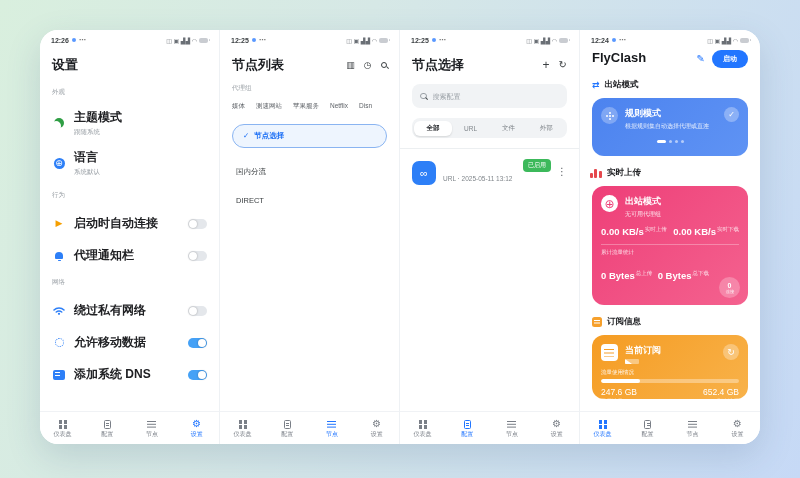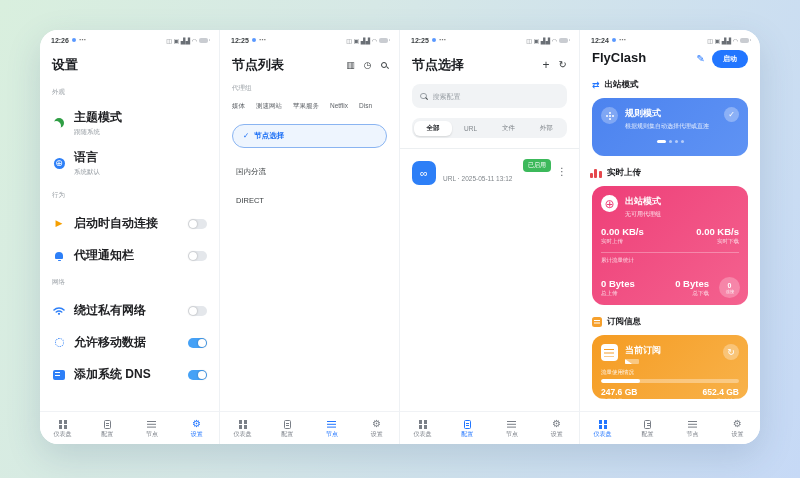--- a/index.html
+++ b/index.html
@@ -95,40 +95,40 @@
   .card-title{font-size:9px;font-weight:bold}
   .card-sub{font-size:6px;opacity:.85;margin-top:2px}
   .ic-4dot{width:17px;height:17px;border-radius:50%;background:rgba(255,255,255,.28);position:relative;flex:none}
   .ic-4dot::after{content:'';position:absolute;left:7.5px;top:7.5px;width:2px;height:2px;border-radius:50%;background:#fff;box-shadow:3px 0 0 #fff,-3px 0 0 #fff,0 3px 0 #fff,0 -3px 0 #fff}
   .ic-check{width:15px;height:15px;border-radius:50%;background:rgba(255,255,255,.3);display:flex;align-items:center;justify-content:center;font-size:8px;margin-left:auto;flex:none}
   .dots{display:flex;gap:3px;justify-content:center;margin-top:9px}
   .dot{width:3px;height:3px;border-radius:2px;background:rgba(255,255,255,.55)}
   .dot.active{width:9px;background:#fff}
   .ic-globe2{width:17px;height:17px;border-radius:50%;background:#fff;color:#ee4078;display:flex;align-items:center;justify-content:center;font-size:12px;flex:none;line-height:1}
   .speedgrid{display:flex;justify-content:space-between;margin-top:7px}
-  .speedcell{display:flex;flex-direction:column;gap:1px}
+  .speedcell{display:flex;gap:1px}
   .speedcell.right{text-align:right}
   .speedval{font-size:9.5px;font-weight:bold}
   .speedlbl{font-size:5.5px;opacity:.8}
   .pink-div{height:1px;background:rgba(255,255,255,.3);margin-top:7px}
   .cumlbl{font-size:5.5px;opacity:.8;margin-top:4px}
   .totgrid{display:flex;justify-content:space-between;margin-top:14px;padding-right:30px}
   .conn{position:absolute;right:8px;bottom:7px;width:21px;height:21px;border-radius:50%;background:rgba(255,255,255,.25);display:flex;flex-direction:column;align-items:center;justify-content:center;line-height:1}
   .conn .n{font-size:7px;font-weight:bold}
   .conn .l{font-size:5px;opacity:.85;transform:scale(.85)}
   .ic-sub{width:17px;height:17px;border-radius:4px;background:#fff;position:relative;flex:none}
   .ic-sub::after{content:'';position:absolute;left:3px;top:4.5px;width:10px;height:1.5px;background:#f6a02c;box-shadow:0 3.5px 0 #f6a02c,0 7px 0 rgba(246,160,44,.55)}
   .circle-btn{width:16px;height:16px;border-radius:50%;background:rgba(255,255,255,.3);color:#fff;display:flex;align-items:center;justify-content:center;font-size:9px;margin-left:auto;flex:none}
   .minibar{width:14px;height:5px;background:rgba(255,255,255,.4);border-radius:1px;margin-top:2px;position:relative;overflow:hidden}
   .minibar::after{content:'';position:absolute;left:0;bottom:0;border-left:7px solid #fff;border-top:5px solid transparent}
   .usagelbl{font-size:5.5px;opacity:.9;margin-top:5px}
   .pbar{height:4px;border-radius:2px;background:rgba(255,255,255,.35);margin-top:3px;overflow:hidden}
   .pfill{height:100%;background:#fff;border-radius:2px}
   .subvals{display:flex;justify-content:space-between;margin-top:4px}
-  .subval{font-size:8.5px;font-weight:bold}
+  .subval{font-size:8.5px;font-weight:normal}
   .sublbls{display:flex;justify-content:space-between;margin-top:1px;font-size:5.5px;opacity:.75}
   .glyph{line-height:1}
 </style>
 </head>
 <body>
 
 <div class="device">
 
   <div class="panel">
     <div class="statusbar">

